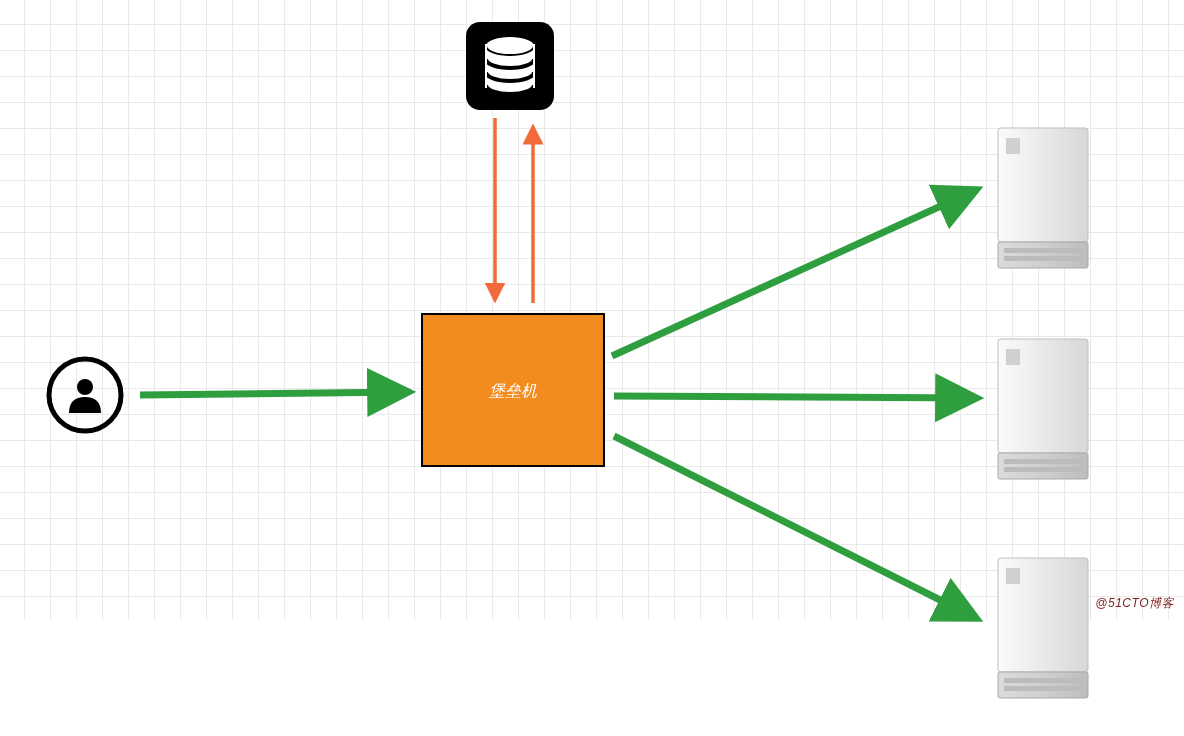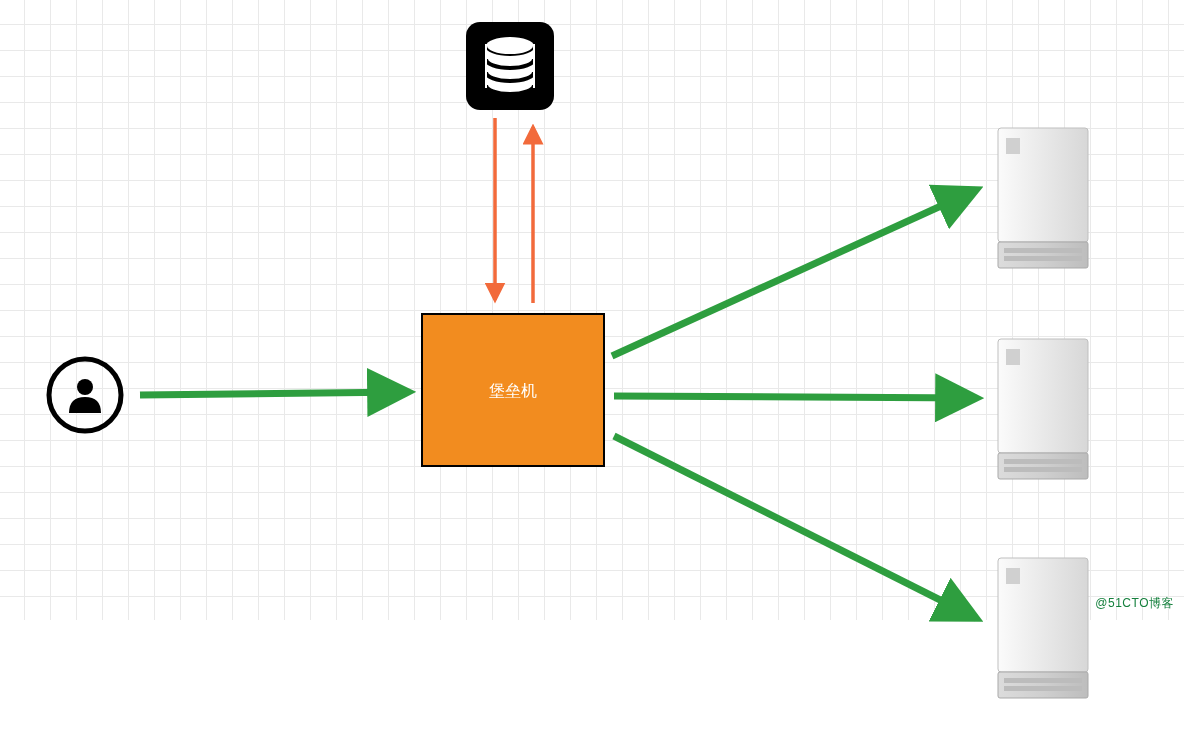--- a/index.html
+++ b/index.html
@@ -8,36 +8,37 @@
     width: 1184px;
     height: 736px;
     font-family: "Helvetica Neue", Arial, sans-serif;
     overflow: hidden;
     background: #fff;
   }
   .canvas {
     position: relative;
     width: 1184px;
     height: 620px;
+    font-style: italic;
   }
   .grid-bg {
     position: absolute;
     inset: 0;
     background-image:
       linear-gradient(to right, #e9e9e9 1px, transparent 1px),
       linear-gradient(to bottom, #e9e9e9 1px, transparent 1px);
     background-size: 26px 26px;
     background-position: -2px -2px;
   }
   .watermark {
     position: absolute;
     right: 10px;
     bottom: 8px;
     font-size: 12px;
-    color: #15803d;
+    color: #7f1d1d;
     letter-spacing: 0.5px;
   }
   svg.diagram {
     position: absolute;
     inset: 0;
     width: 1184px;
     height: 736px;
   }
   .bastion-label {
     font-size: 16px;

